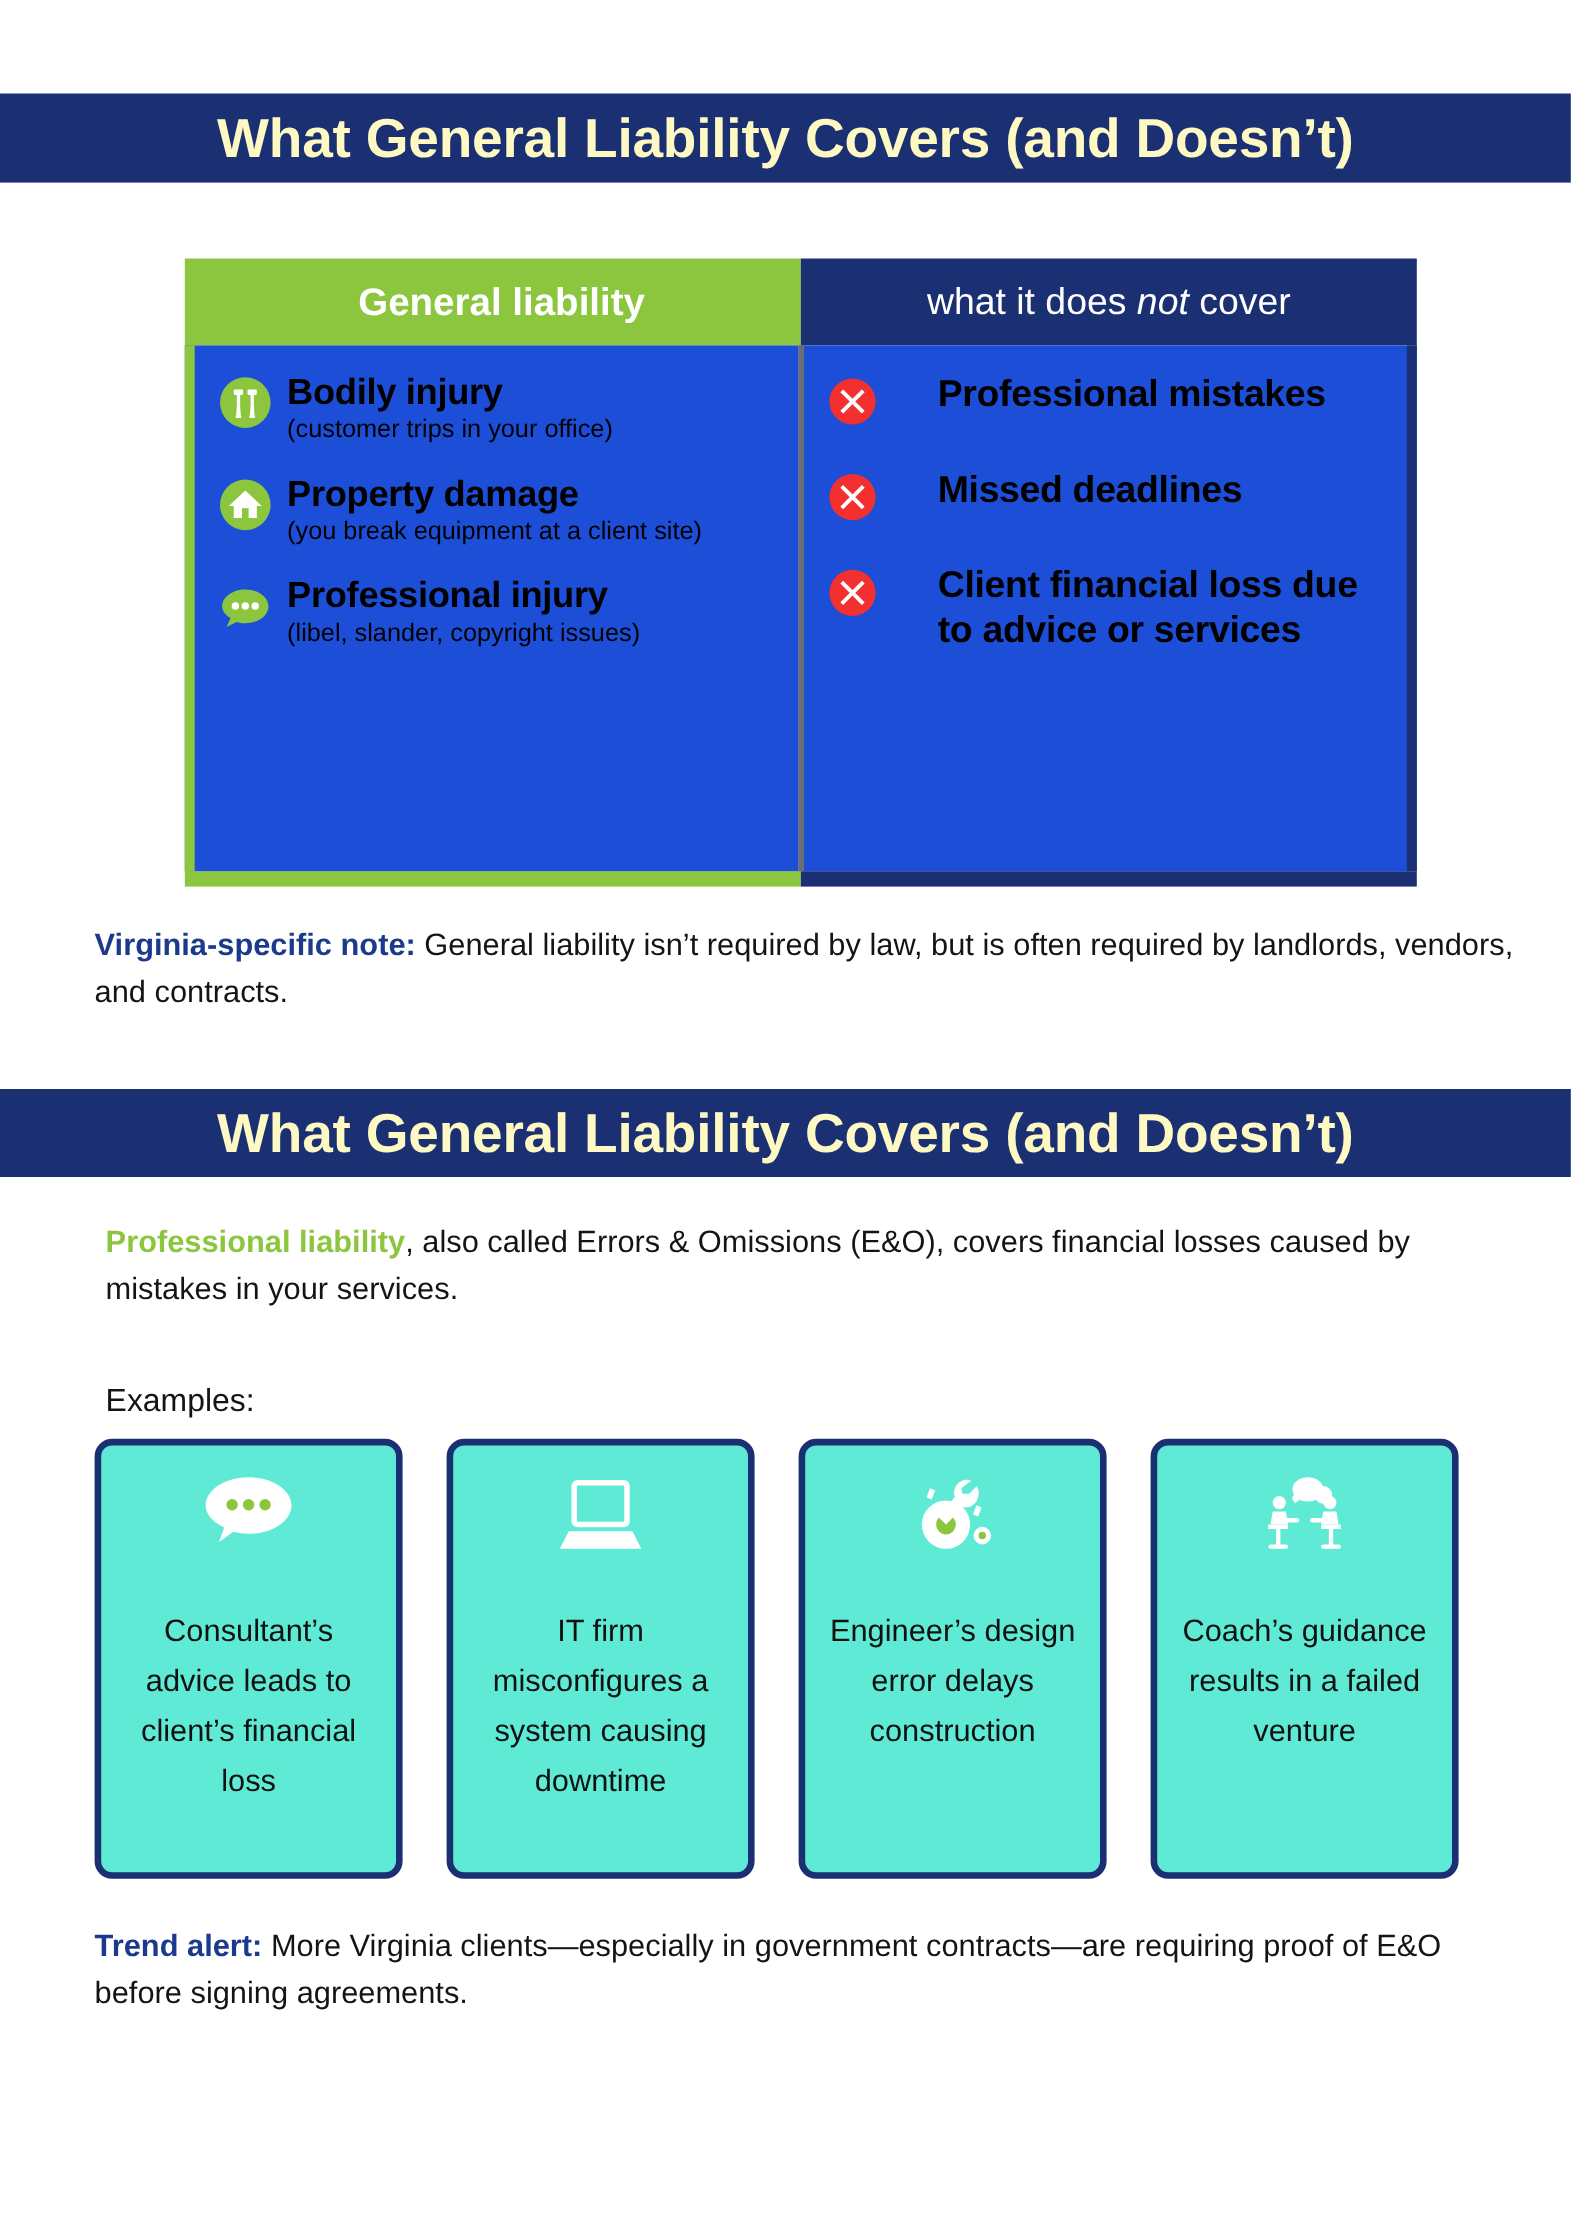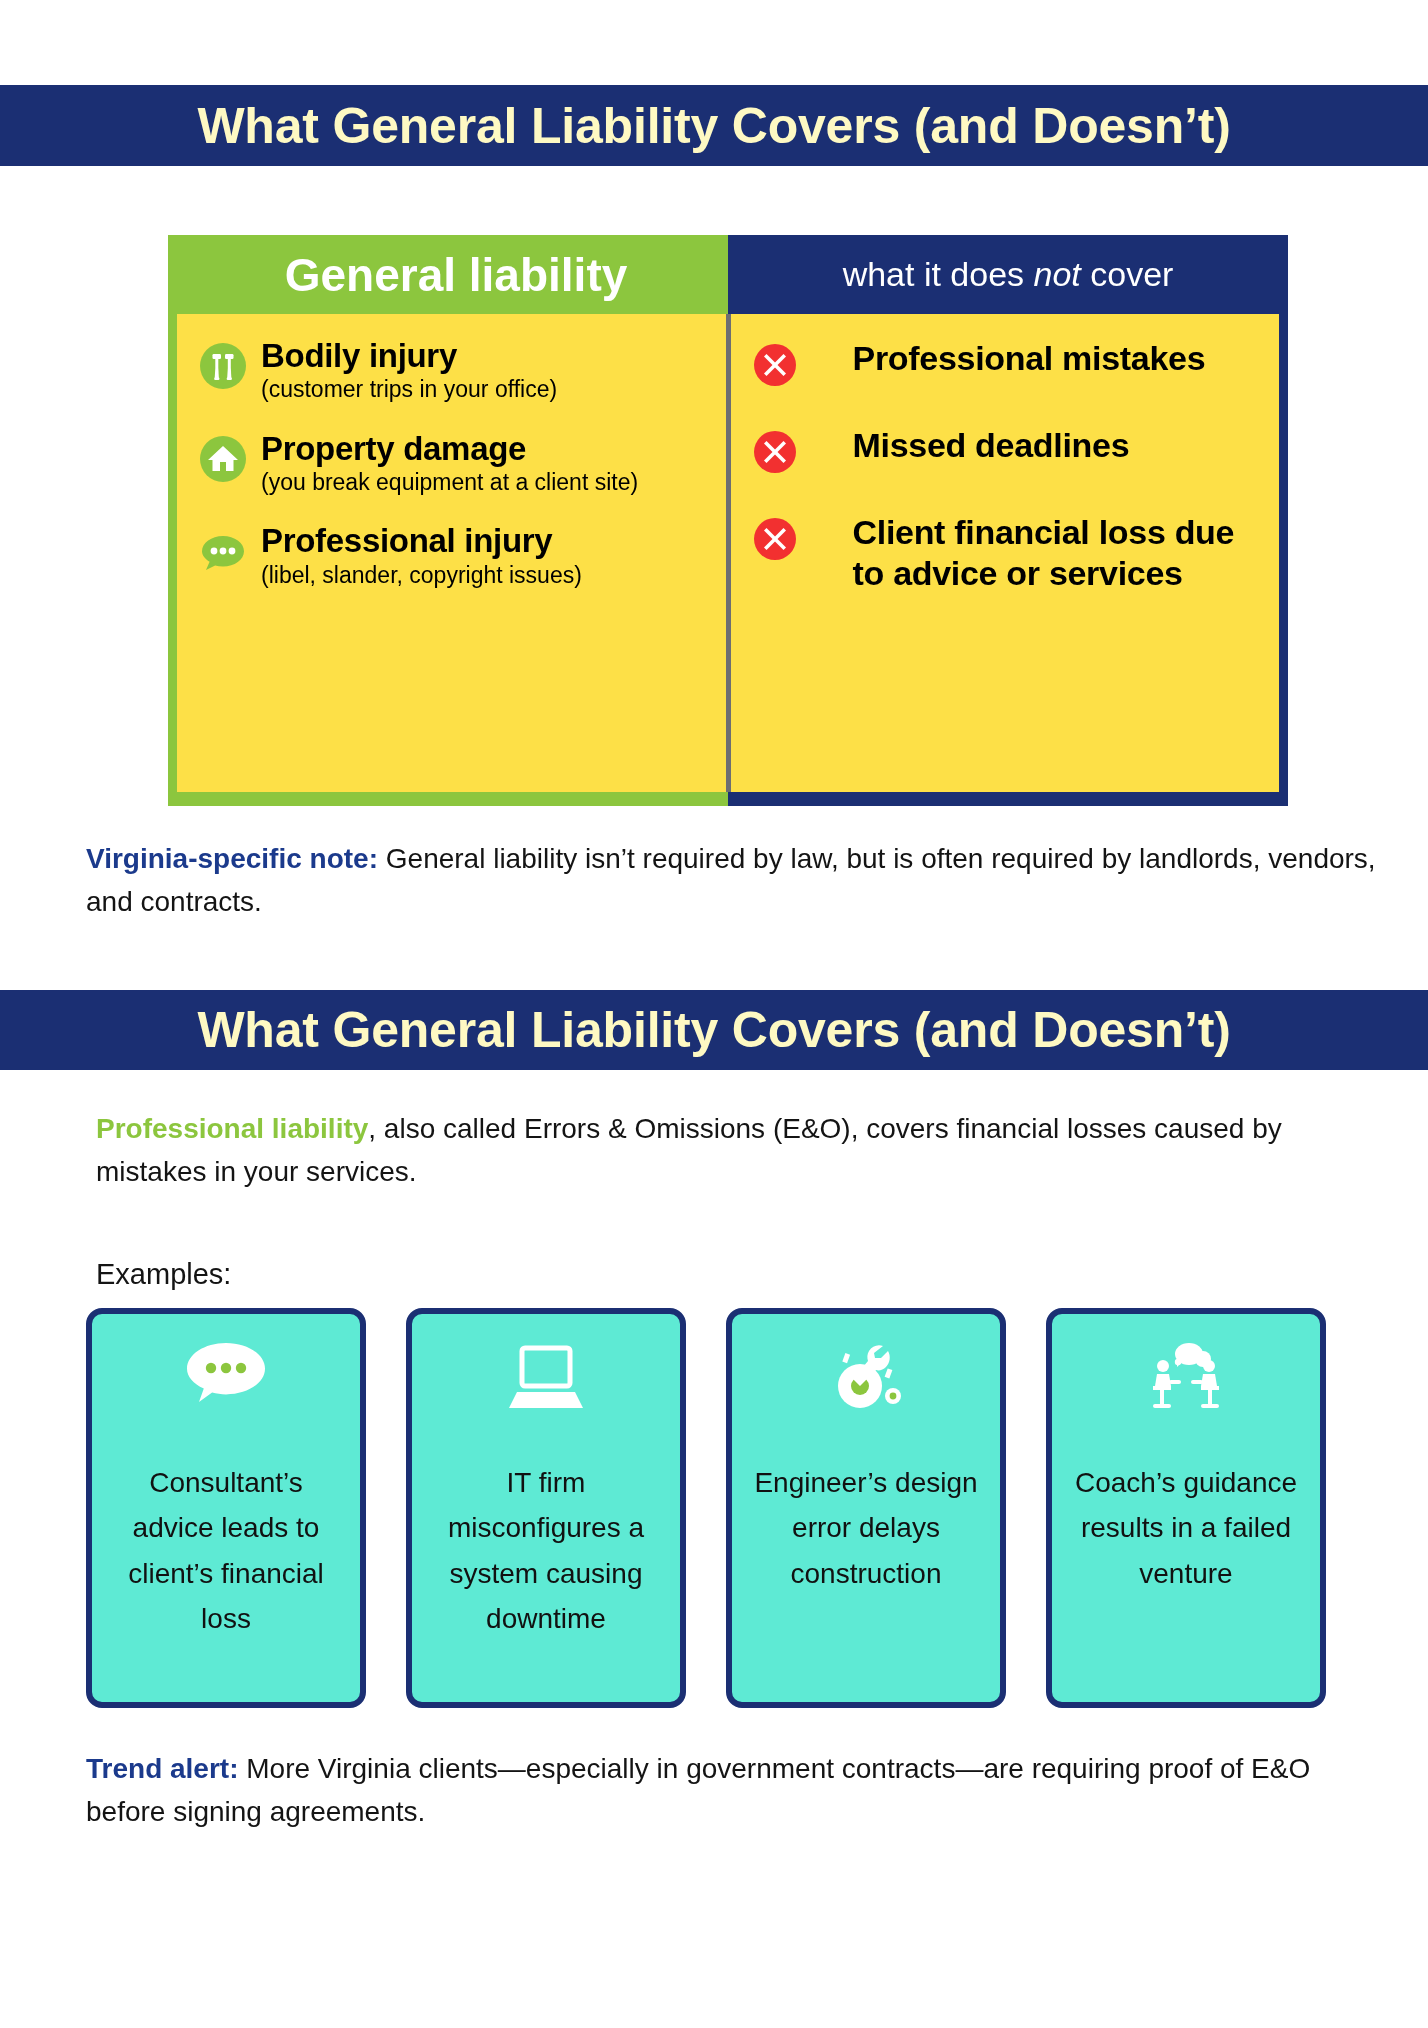--- a/index.html
+++ b/index.html
@@ -49,33 +49,33 @@
   .th {
     flex: 1 1 0;
     display: flex;
     align-items: center;
     justify-content: center;
     color: #ffffff;
   }
   .th-left  { background: #8cc63e; }
   .th-right { background: #1b2f73; }
   .th-left .th-text {
-    font-size: 46px;
+    font-size: 35px;
     font-weight: bold;
     margin-left: 16px;
   }
   .th-right .th-text { font-size: 34px; font-weight: normal; }
   .th-right .th-text i { font-style: italic; }
 
   .table-body { display: flex; width: 100%; height: 478px; background:#fff; }
 
   .col {
     flex: 1 1 0;
     position: relative;
-    background: #fde047;
+    background: #1d4ed8;
     padding: 24px 22px 0 22px;
   }
   .col-left  { border-left: 9px solid #8cc63e; }
   .col-right { border-right: 9px solid #1b2f73; border-left: 5px solid #6d6e71; }
 
   .table-foot { display: flex; width: 100%; height: 14px; }
   .foot-left  { flex: 1 1 0; background: #8cc63e; }
   .foot-right { flex: 1 1 0; background: #1b2f73; }
 
   

